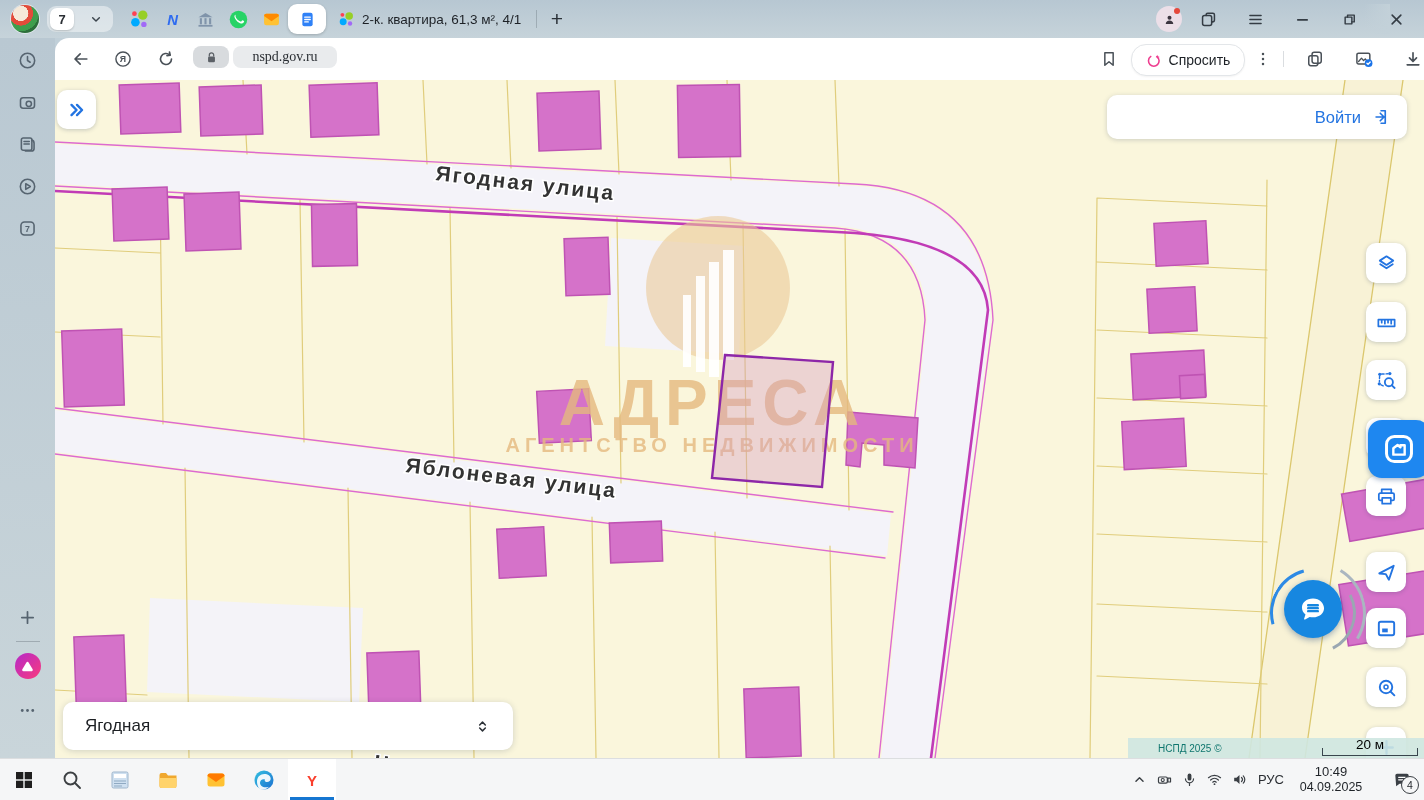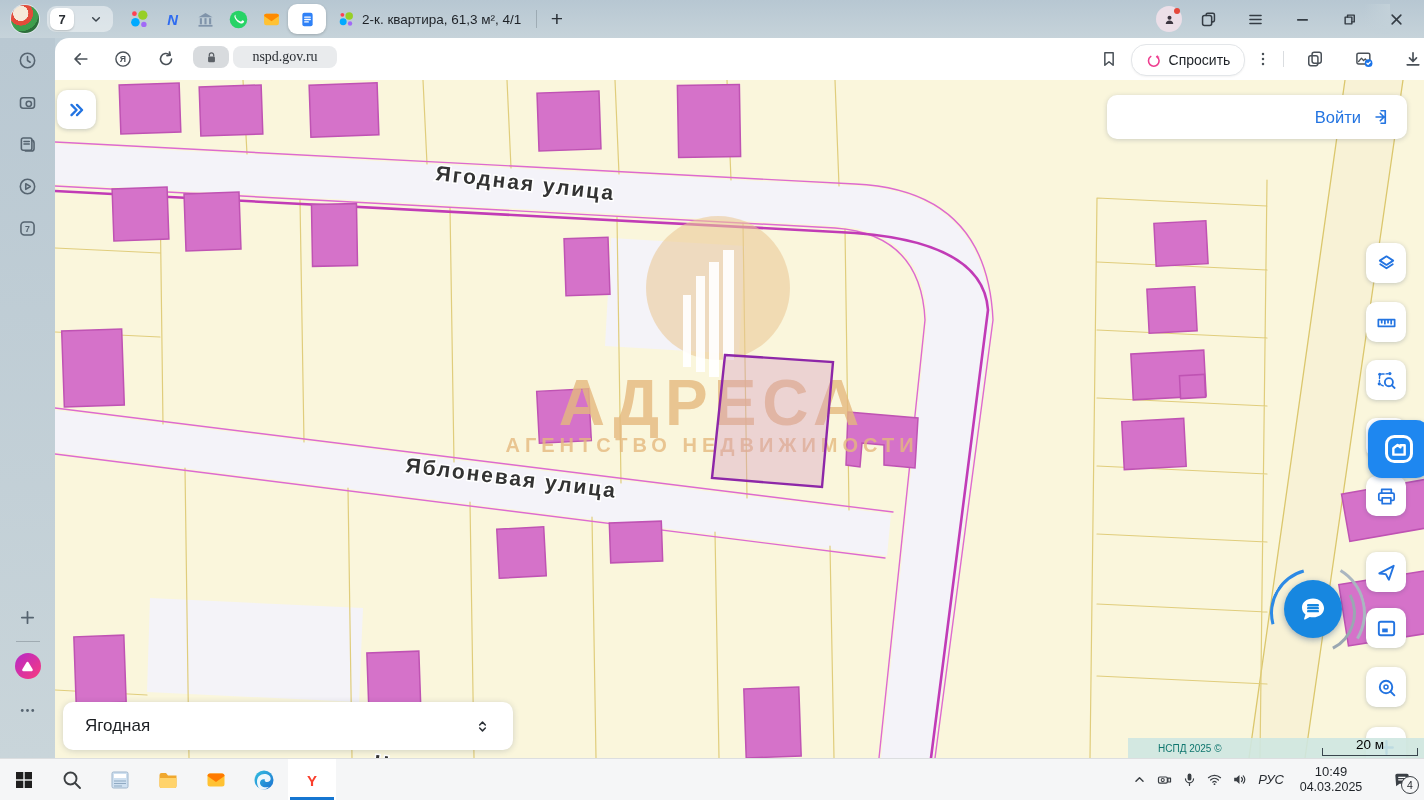--- a/index.html
+++ b/index.html
@@ -93,21 +93,21 @@
   
   #taskbar{position:absolute;left:0;top:758px;width:1424px;height:42px;background:#f5f6f7;border-top:1px solid #dcdee0;box-sizing:border-box;}
   #tb-apps{position:absolute;left:0;top:0;display:flex;height:41px;}
   .tbapp{width:48px;height:41px;display:flex;align-items:center;justify-content:center;position:relative;}
   .tbapp svg{width:24px;height:24px;}
   .tbapp.active{background:#ffffff;}
   .tbapp.active::after{content:"";position:absolute;left:2px;right:2px;bottom:0;height:3px;background:#1576d1;}
   #tray{position:absolute;right:0;top:0;height:41px;display:flex;align-items:center;}
   .trico{width:25px;height:41px;display:flex;align-items:center;justify-content:center;color:#3a3f44;}
   .trico svg{width:17px;height:17px;}
-  .lang{font-size:13px;color:#2a2e33;margin:0 8px 0 6px;font-style:italic;}
+  .lang{font-size:13px;color:#2a2e33;margin:0 8px 0 6px;}
   .clockblk{width:78px;text-align:center;line-height:1.25;margin-right:10px;}
   .clockblk .t{font-size:13px;color:#1f2328;}
   .clockblk .d{font-size:12.5px;color:#1f2328;}
   .notif{position:relative;width:44px;height:41px;display:flex;align-items:center;justify-content:center;}
   .notif svg{width:20px;height:20px;}
   .nbadge{position:absolute;right:5px;bottom:6px;width:16px;height:16px;border-radius:50%;background:#f5f6f7;border:1.4px solid #3a3f44;
     font-size:10.5px;color:#1f2328;display:flex;align-items:center;justify-content:center;}
 </style>
 </head>
 <body>
@@ -680,21 +680,21 @@
           <span style="display: flex;">
             <svg viewBox="0 0 24 24">
               <path d="M4.5,9.5 v5 h3.2 l4.3,3.8 v-12.6 L7.7,9.5 Z" fill="currentColor"></path>
               <path d="M14.8,9 c1.6,1.6 1.6,4.4 0,6 M17.3,6.8 c2.9,2.9 2.9,7.5 0,10.4" fill="none" stroke="currentColor" stroke-linecap="round" stroke-linejoin="round" stroke-width="1.7"></path>
             </svg>
           </span>
         </div>
       <span class="lang">РУС</span>
       <div class="clockblk">
         <div class="t">10:49</div>
-        <div class="d">04.03.2025</div>
+        <div class="d">04.09.2025</div>
       </div>
       <div class="notif">
         <span style="display:flex">
             <svg viewBox="0 0 24 24">
               <path d="M4,6.5 a2,2 0 0 1 2,-2 h12 a2,2 0 0 1 2,2 v8 a2,2 0 0 1 -2,2 h-9 l-4,3 Z" fill="#3a3f45"></path>
               <path d="M8,8.8 H16 M8,11.8 H13.5" stroke="#fff" stroke-width="1.5" stroke-linecap="round"></path>
             </svg>
           </span>
         <span class="nbadge">4</span>
       </div>

